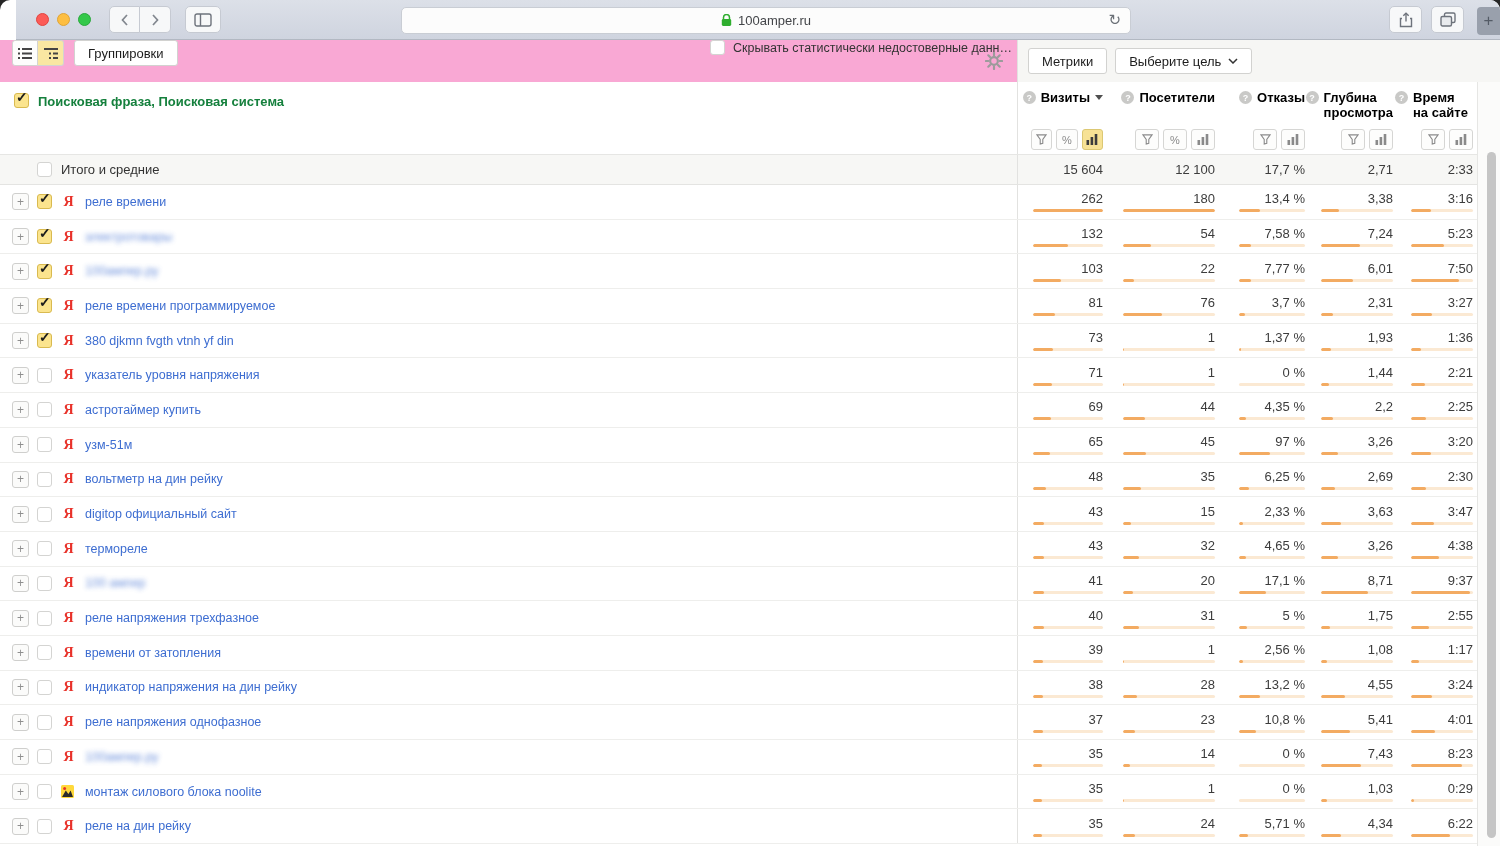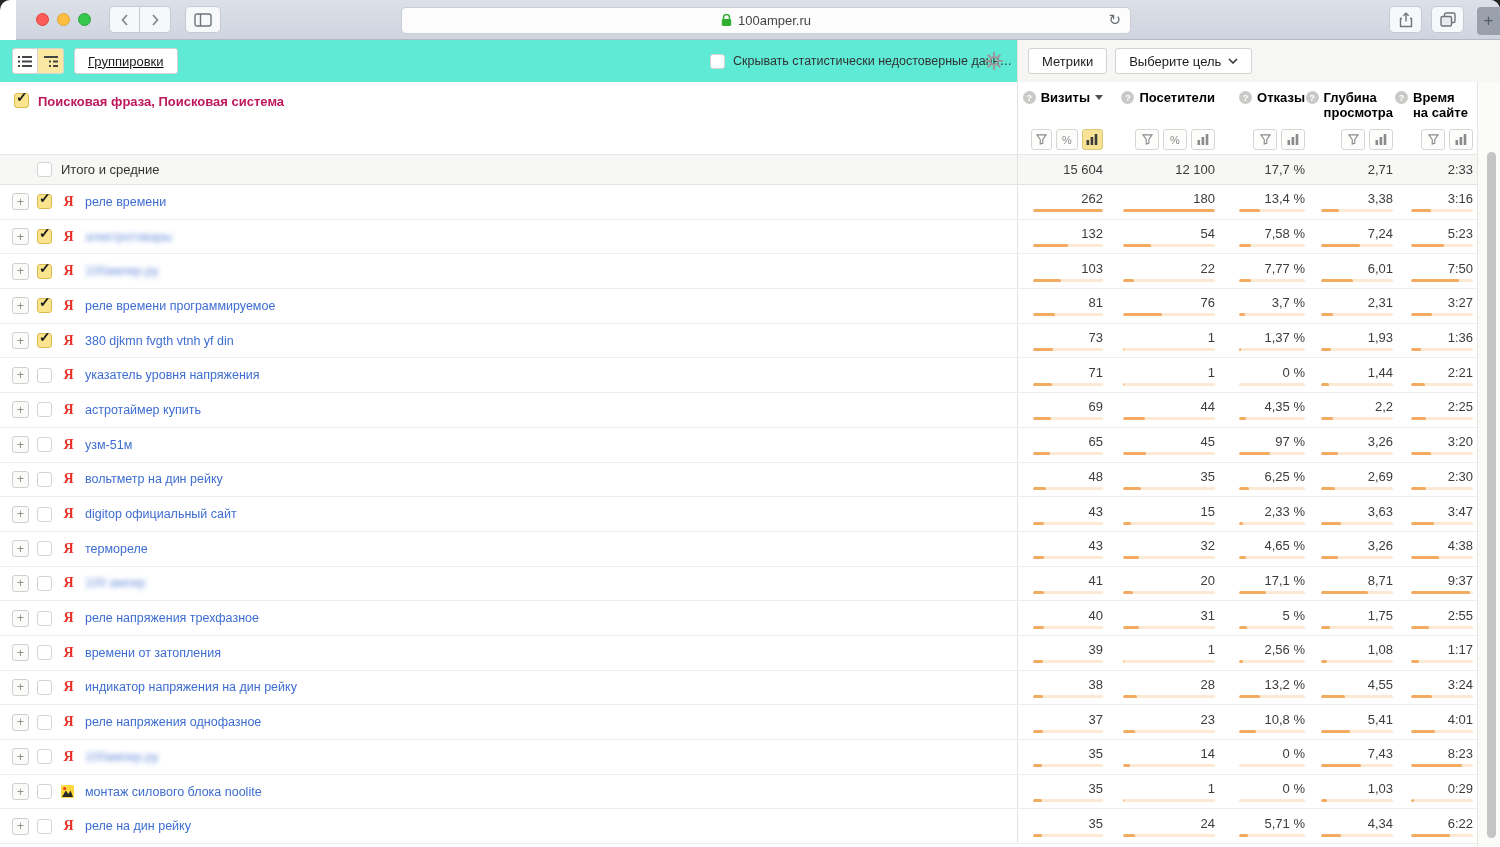--- a/index.html
+++ b/index.html
@@ -30,21 +30,21 @@
   .chromebtn { width:33px; height:27px; background:#f7f8f9; border:1px solid #c6cad2;
             border-radius:5px; display:flex; align-items:center; justify-content:center; }
   .share { position:absolute; right:78px; top:6px; }
   .tabsbtn { position:absolute; right:36px; top:6px; }
   .newtab { position:absolute; right:0; top:7px; width:23px; height:28px; background:#99a0ac;
             border-radius:4px 0 0 4px; color:#545b66; font-size:17px; display:flex;
             align-items:center; justify-content:center; }
 
   
   .page { position:relative; height:806px; background:#fff; }
-  .ptoolbar { height:42px; background:#5eead4; display:flex; align-items:center; position:relative;text-decoration:underline; }
+  .ptoolbar { height:42px; background:#f9a8d4; display:flex; position:relative; }
   .seg { display:flex; margin-left:12px; }
   .segbtn { width:26px; height:26px; border:1px solid #d3d3d1; background:#fdfdfc;
             display:flex; align-items:center; justify-content:center; }
   .segbtn:first-child{ border-radius:3px 0 0 3px; }
   .segbtn:last-child{ border-radius:0 3px 3px 0; border-left:none; }
   .segbtn.active { background:#f9e7a2; }
   .btn { height:26px; background:#fff; border:1px solid #d2d2d0; border-radius:3px;
          font-size:13px; color:#1d1d1d; padding:0 13px; display:inline-flex; align-items:center;
          gap:7px; font-family:inherit; }
   .grp-btn { margin-left:10px; }
@@ -55,21 +55,21 @@
   .cb .tick { display:none; position:absolute; left:1px; top:-5px; font-size:14px; font-weight:700; color:#1c1c1c; }
   .cb.checked .tick { display:block; }
   .hidelabel { font-size:12.5px; color:#333; }
   .gear { position:absolute; left:985px; top:12px; }
   .rtools { position:absolute; left:1017px; top:0; height:42px; width:483px; border-left:1px solid #e2e2e0;
             display:flex; align-items:center; gap:8px; padding-left:10px; background:#f6f6f4; }
 
   
   .thead { height:73px; display:flex; border-bottom:1px solid #e6e6e4; }
   .thead-left { width:1017px; padding:11px 0 0 14px; display:flex; gap:9px; align-items:flex-start; }
-  .dim-label { font-size:13px; font-weight:700; color:#be185d; padding-top:1px; }
+  .dim-label { font-size:13px; font-weight:700; color:#15803d; padding-top:1px; }
   .thead-right { width:460px; border-left:1px solid #e2e2e0; padding:8px 3px 0 13px; }
   .mgrid { display:grid; grid-template-columns:74px 112px 90px 88px 80px; }
   .colhead { display:flex; justify-content:flex-end; align-items:flex-start; gap:5px; padding-right:2px; }
   .collabel { font-size:13px; font-weight:700; color:#000; line-height:15px; text-align:left; }
   .q { width:13px; height:13px; border-radius:50%; background:#c9c9c7; color:#fff; font-size:9px;
        font-weight:700; display:flex; align-items:center; justify-content:center; flex:none; margin-top:1px; }
   .sortarrow { width:0; height:0; border-left:4px solid transparent; border-right:4px solid transparent;
        border-top:5px solid #4f4f4f; margin-top:5px; }
   .toolsrow { display:flex; justify-content:flex-end; gap:4px; margin-top:9px; padding-right:2px; }
   .tool { width:24px; height:21px; border:1px solid #d6d6d4; border-radius:3px; background:#fdfdfc;

